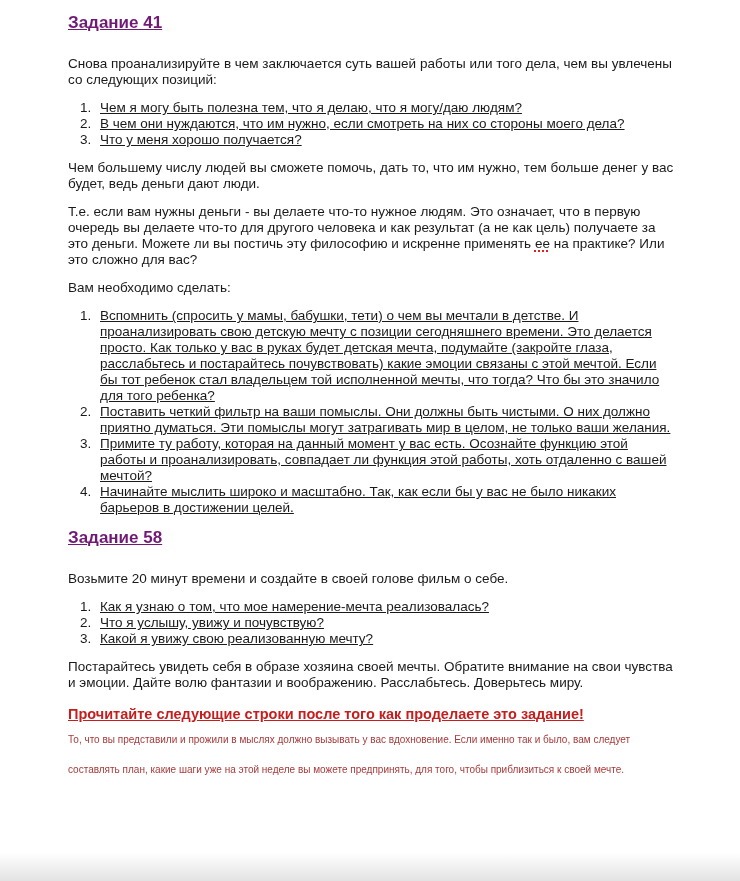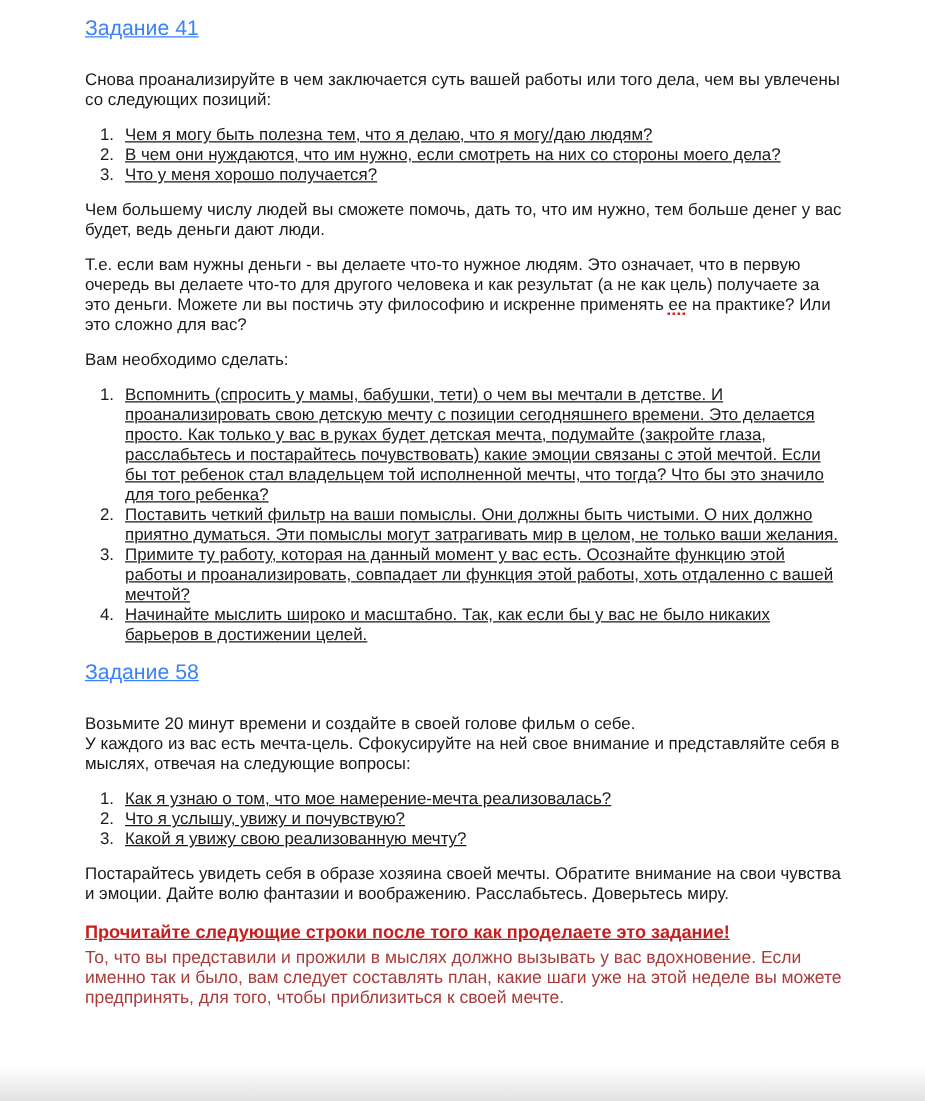--- a/index.html
+++ b/index.html
@@ -15,22 +15,22 @@
     font-family: "Liberation Sans", "DejaVu Sans", sans-serif;
     color: #1a1a1a;
     -webkit-font-smoothing: antialiased;
   }
   .page {
     padding: 13px 66px 0 68px;
   }
   h2.task-heading {
     font-size: 17px;
     line-height: 20px;
-    font-weight: 400;
-    color: #3b82f6;
+    font-weight: 700;
+    color: #701a75;
     text-decoration: underline;
     margin: 0 0 23px 0;
   }
   h2.task-heading.mt {
     margin-top: 12px;
   }
   p.body-text {
     font-size: 13.5px;
     line-height: 16px;
     margin: 0 0 12px 0;
@@ -53,22 +53,22 @@
     text-underline-offset: 2px;
   }
   p.warning-heading {
     font-size: 14.5px;
     line-height: 18px;
     font-weight: 700;
     margin: 14px 0 2px 0;
     text-decoration: underline;
   }
   p.warning-body {
-    font-size: 14px;
-    line-height: 16px;
+    font-size: 10px;
+    line-height: 30px;
     margin: 0;
   }
   .bottom-fade {
     position: absolute;
     left: 0;
     bottom: 0;
     width: 740px;
     height: 28px;
     background: linear-gradient(to bottom, rgba(226,226,226,0) 0%, #e2e2e2 100%);
     pointer-events: none;
@@ -96,21 +96,21 @@
     <ol class="task-list">
       <li>Вспомнить (спросить у мамы, бабушки, тети) о чем вы мечтали в детстве. И проанализировать свою детскую мечту с позиции сегодняшнего времени. Это делается просто. Как только у вас в руках будет детская мечта, подумайте (закройте глаза, расслабьтесь и постарайтесь почувствовать) какие эмоции связаны с этой мечтой. Если бы тот ребенок стал владельцем той исполненной мечты, что тогда? Что бы это значило для того ребенка?</li>
       <li>Поставить четкий фильтр на ваши помыслы. Они должны быть чистыми. О них должно приятно думаться. Эти помыслы могут затрагивать мир в целом, не только ваши желания.</li>
       <li>Примите ту работу, которая на данный момент у вас есть. Осознайте функцию этой работы и проанализировать, совпадает ли функция этой работы, хоть отдаленно с вашей мечтой?</li>
       <li>Начинайте мыслить широко и масштабно. Так, как если бы у вас не было никаких барьеров в достижении целей.</li>
     </ol>
   </section>
 
   <section>
     <h2 class="task-heading mt">Задание 58</h2>
-    <p class="body-text"><span>Возьмите 20 минут времени и создайте в своей голове фильм о себе.</span><br><span>У каждого из вас есть мечта-цель. Сфокусируйте на ней свое внимание и представляйте себя в мыслях, отвечая на следующие вопросы:</span></p>
+    <p class="body-text"><span>Возьмите 20 минут времени и создайте в своей голове фильм о себе.</span><br></p>
     <ol class="task-list">
       <li>Как я узнаю о том, что мое намерение-мечта реализовалась?</li>
       <li>Что я услышу, увижу и почувствую?</li>
       <li>Какой я увижу свою реализованную мечту?</li>
     </ol>
     <p class="body-text">Постарайтесь увидеть себя в образе хозяина своей мечты. Обратите внимание на свои чувства и эмоции. Дайте волю фантазии и воображению. Расслабьтесь. Доверьтесь миру.</p>
   </section>
 
   <section>
     <p class="warning-heading" style="color: rgb(196, 30, 30);">Прочитайте следующие строки после того как проделаете это задание!</p>

